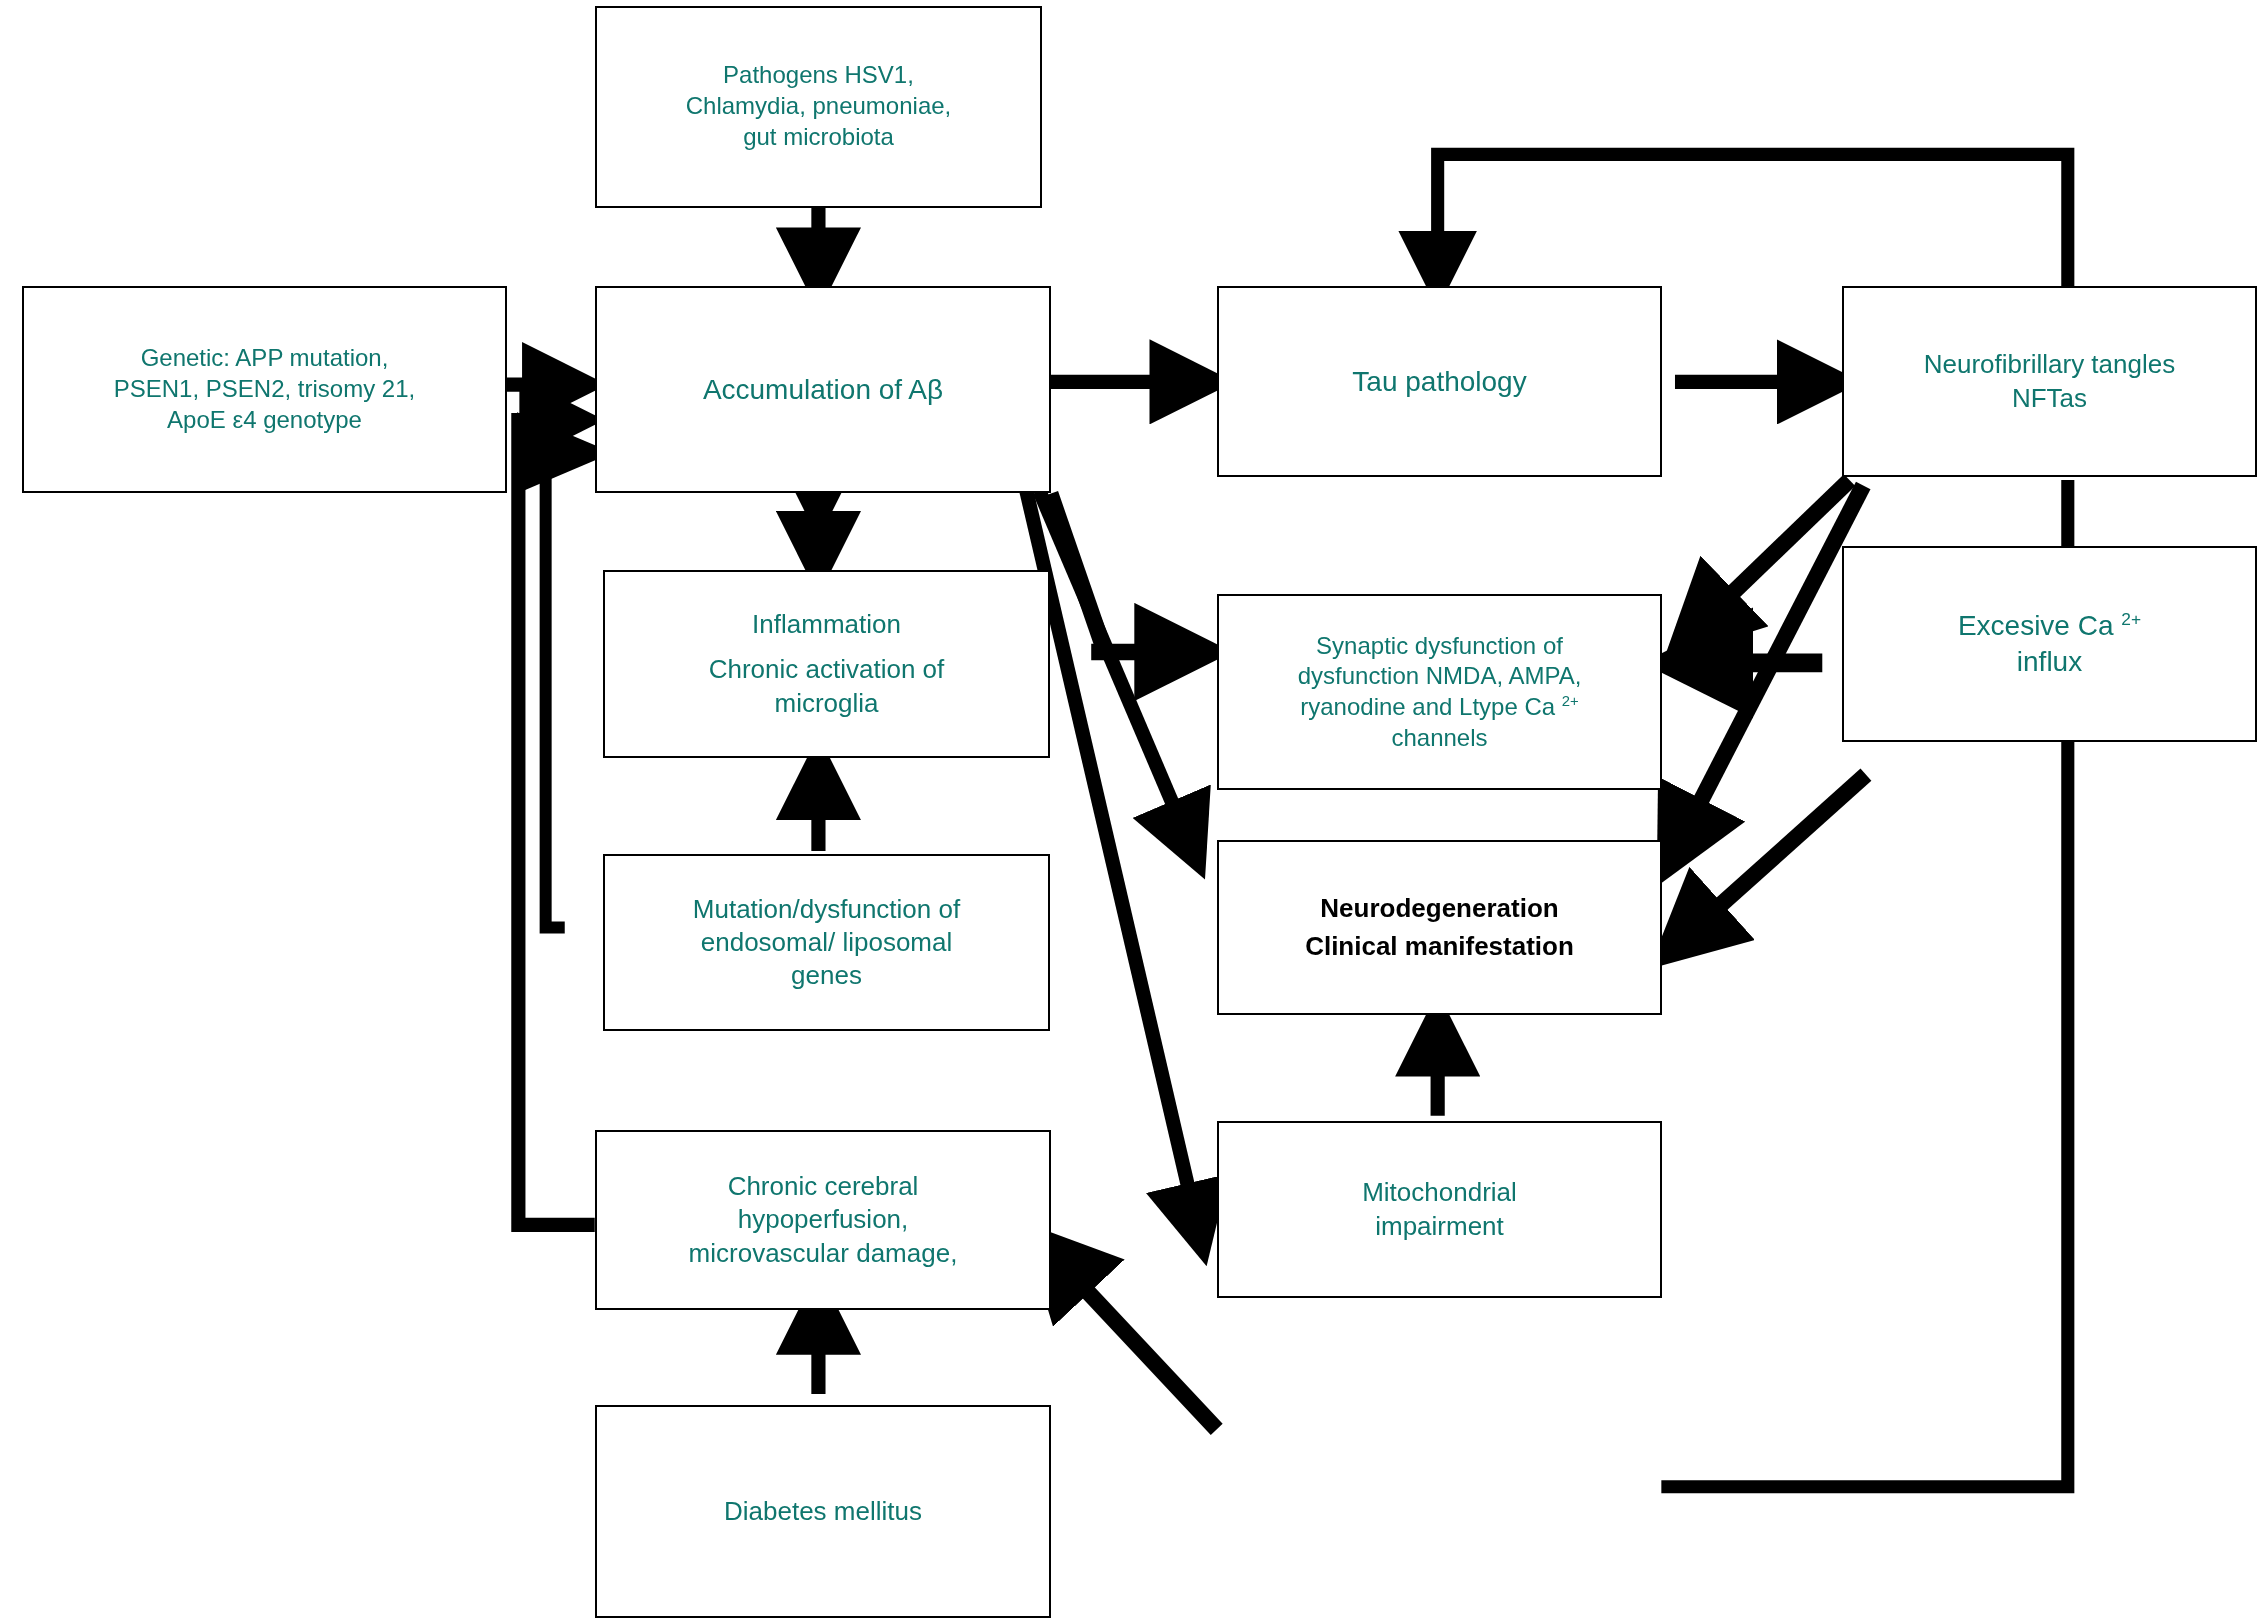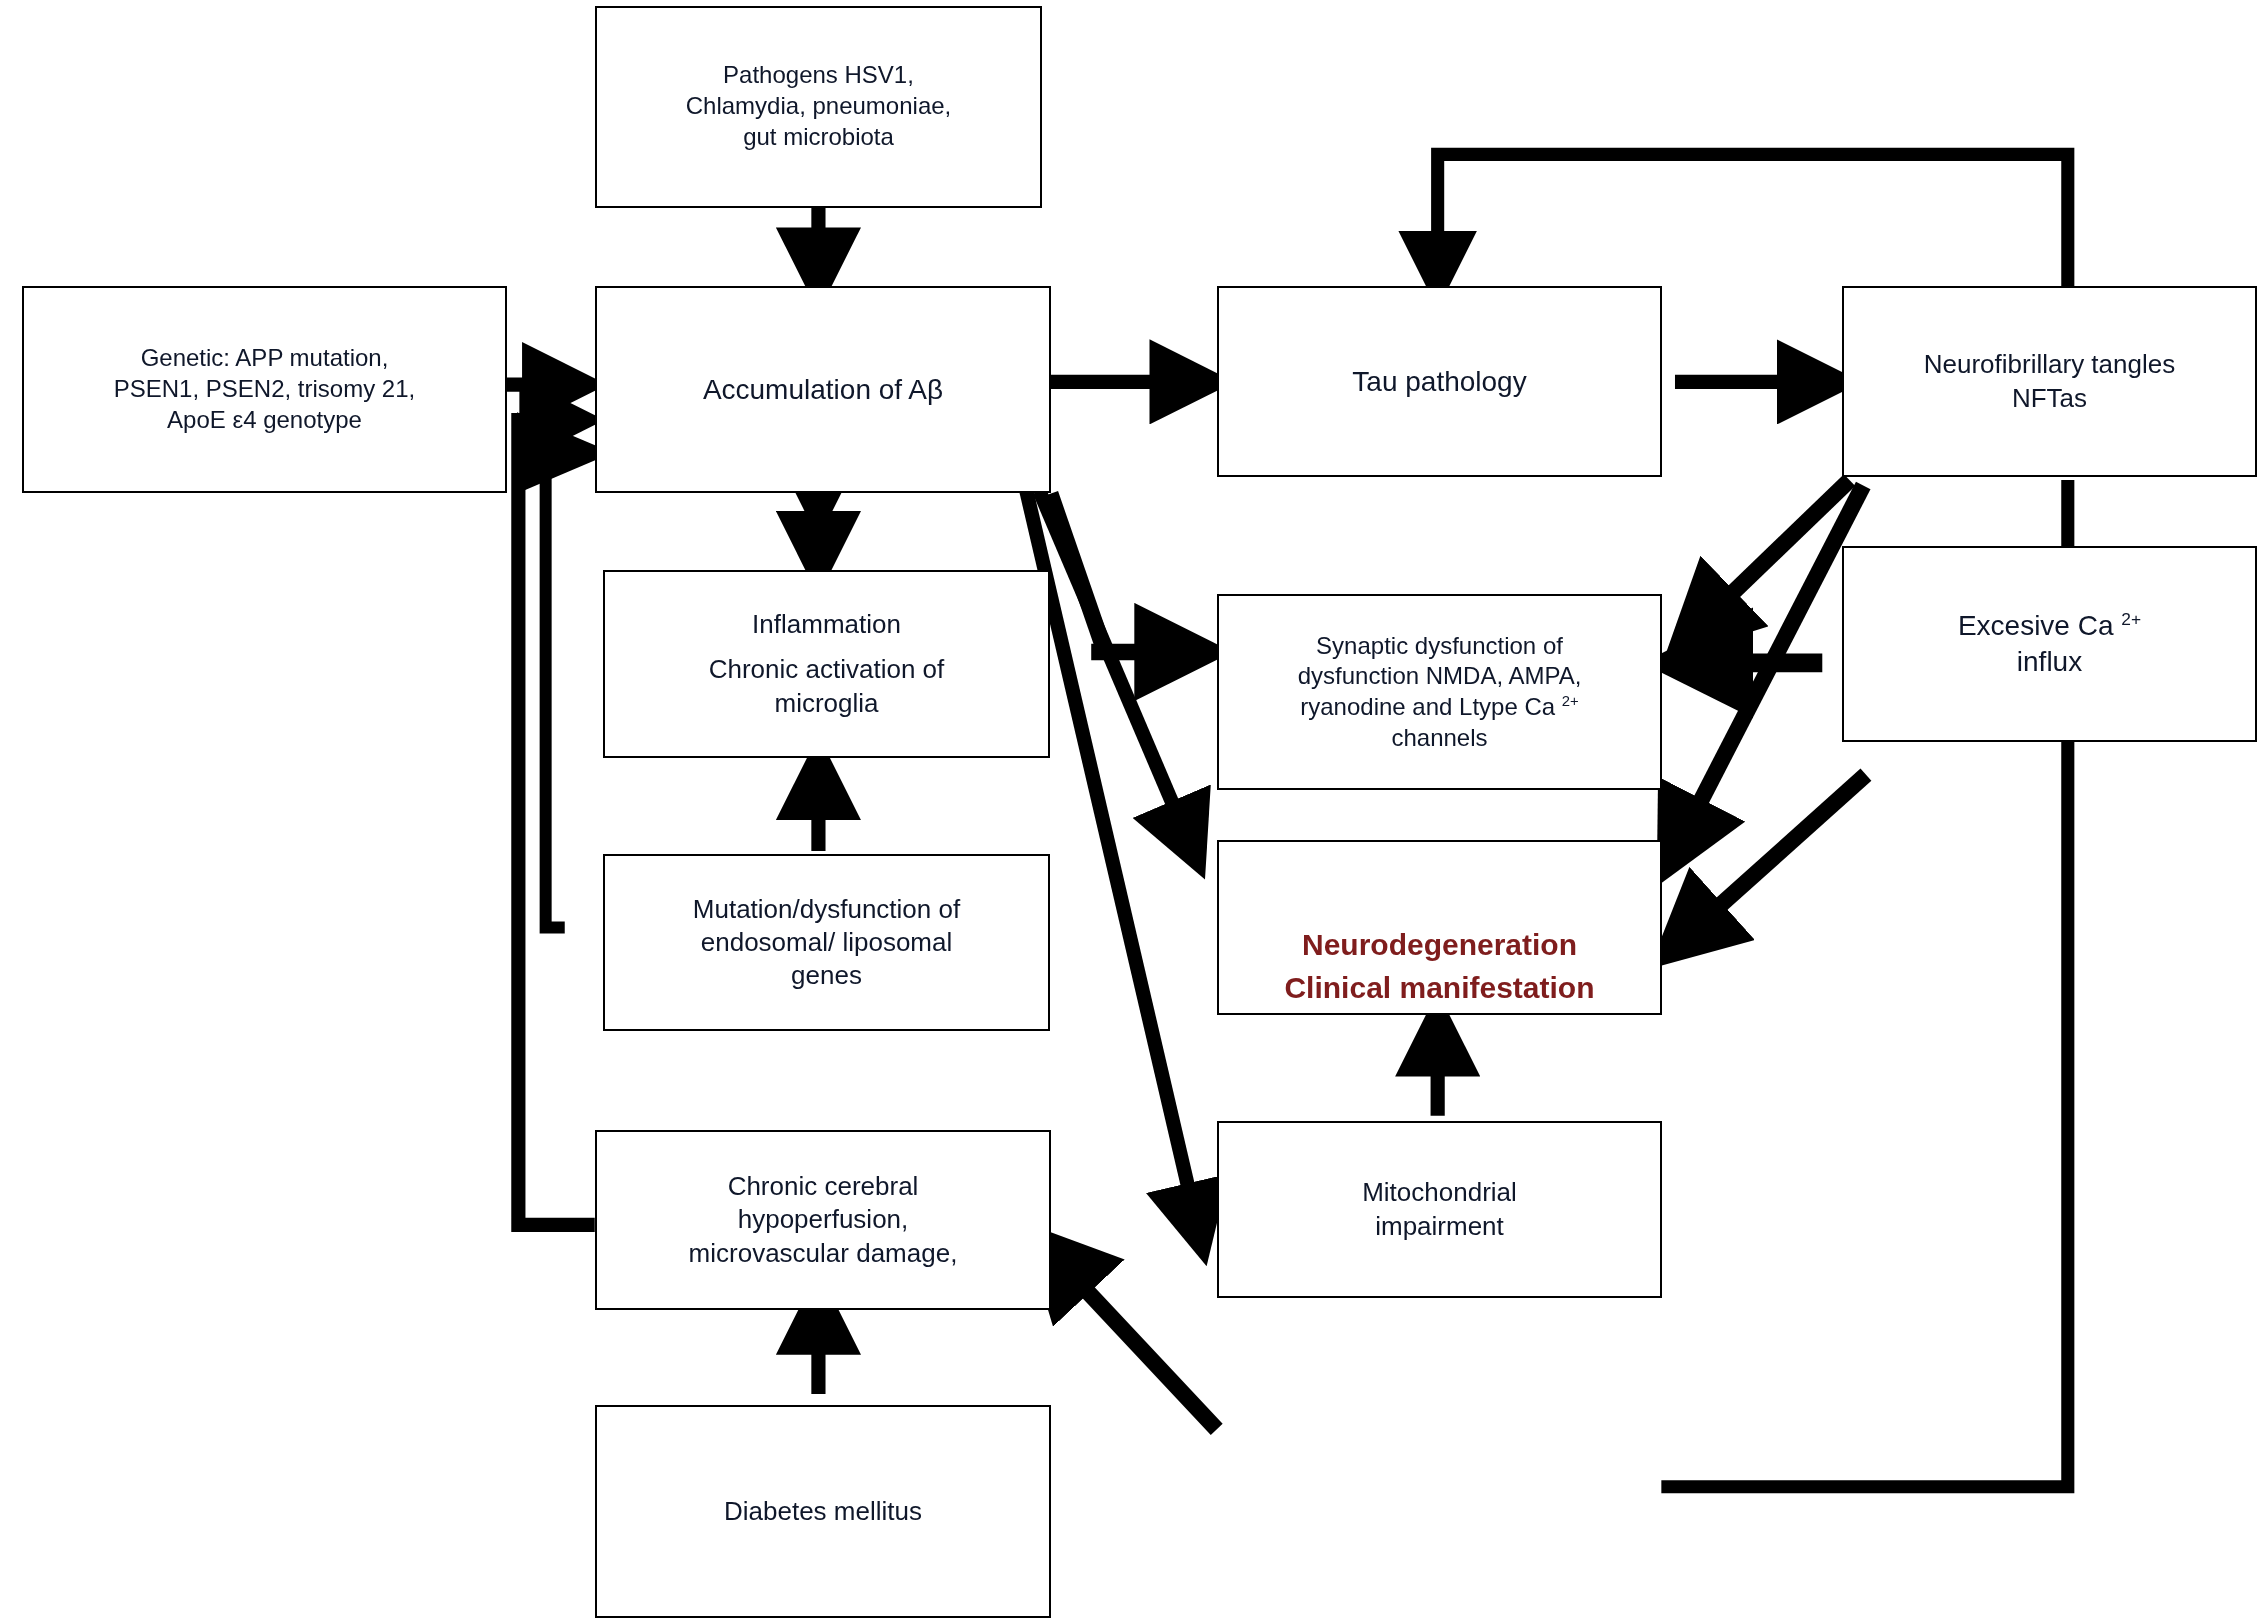--- a/index.html
+++ b/index.html
@@ -20,37 +20,36 @@
   .node {
     position: absolute;
     box-sizing: border-box;
     border: 2.7px solid #000000;
     background: #ffffff;
     display: flex;
     flex-direction: column;
     align-items: center;
     justify-content: center;
     text-align: center;
-    color: #0f172a;
+    color: #0f766e;
     z-index: 5;
     padding: 3.3px 7.6px;
   }
   .node .line {
     display: block;
     width: 100%;
     line-height: 1.28;
   }
   .sz-big { font-size: 28px; }
   .sz-med { font-size: 26px; }
   .sz-sm  { font-size: 24px; }
   .red {
-    color: #7f1d1d;
+    color: #000000;
     font-weight: bold;
-    font-size: 30px;
-    justify-content: flex-end;
+    font-size: 26px;
   }
   .red .line { line-height: 1.45; }
   sup { font-size: 0.62em; vertical-align: super; }
   svg.edges {
     position: absolute;
     left: 0;
     top: 0;
     width: 2261px;
     height: 1622px;
     z-index: 1;

